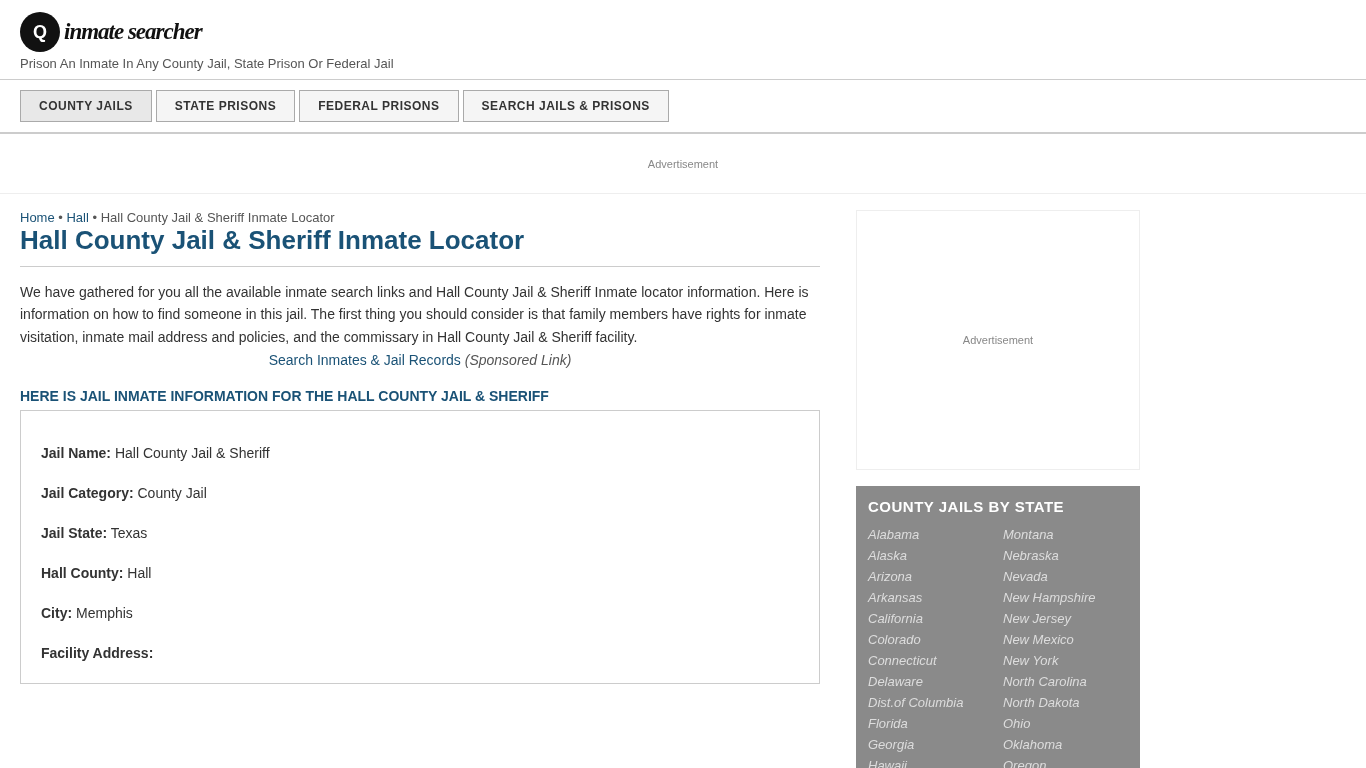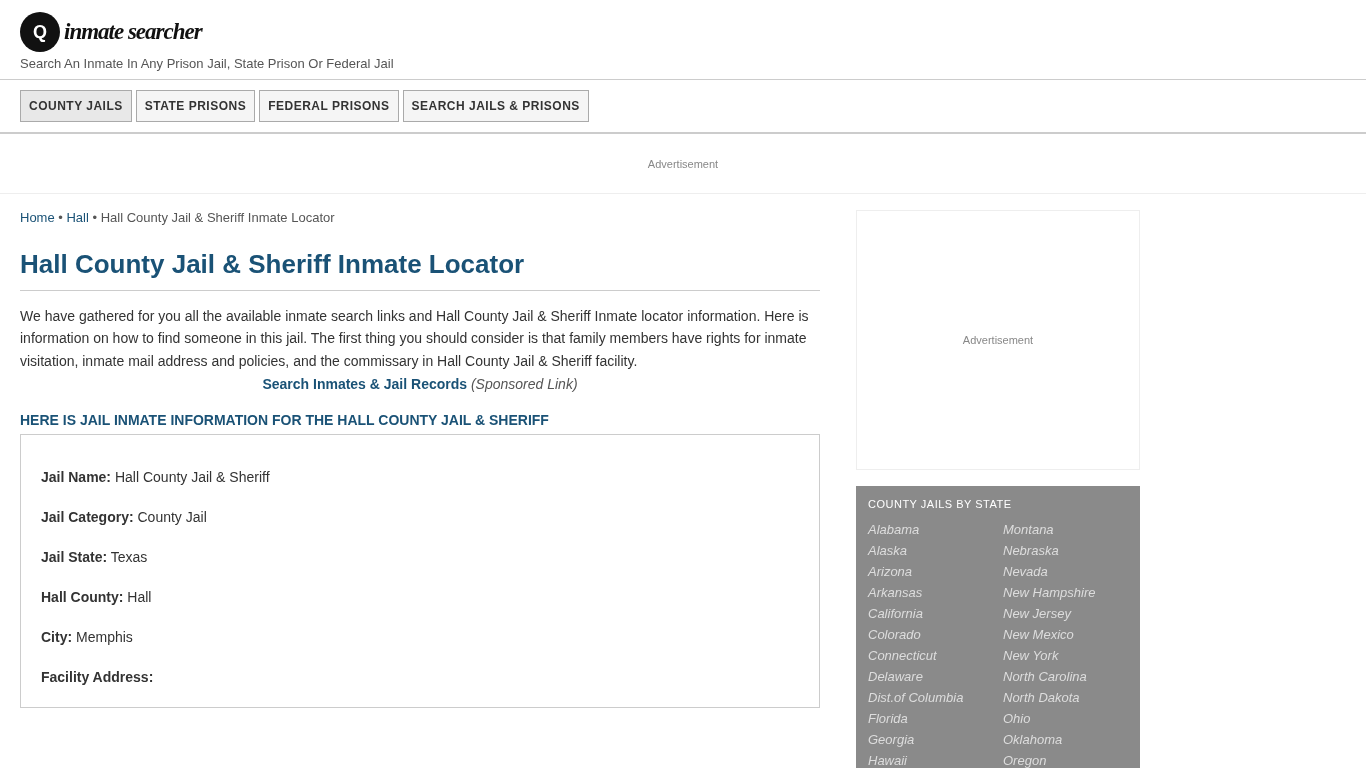--- a/index.html
+++ b/index.html
@@ -10,80 +10,80 @@
     #logo-area { display: flex; align-items: center; gap: 0; }
     #logo-icon { width: 40px; height: 40px; border-radius: 50%; background: #111; display: flex; align-items: center; justify-content: center; color: #fff; font-size: 18px; font-weight: bold; margin-right: 4px; }
     #logo-text { font-size: 23px; font-weight: bold; font-style: italic; color: #111; font-family: Georgia, serif; letter-spacing: -1px; }
     #tagline { font-size: 13px; color: #555; margin-top: 4px; }
 
     
     #nav { padding: 10px 20px; border-bottom: 2px solid #ccc; display: flex; gap: 4px; }
     .nav-btn {
       border: 1px solid #aaa;
       background: #f5f5f5;
-      padding: 8px 8px;
+      padding: 8px 18px;
       font-size: 12px;
       font-weight: bold;
       color: #333;
       cursor: pointer;
       letter-spacing: 0.5px;
     }
     .nav-btn.active { background: #e8e8e8; }
 
     
     #ad-banner { text-align: center; padding: 10px; color: #888; font-size: 11px; border-bottom: 1px solid #eee; min-height: 60px; display: flex; align-items: center; justify-content: center; }
 
     
     #main-layout { display: flex; gap: 0; padding: 0 20px; max-width: 1366px; }
     #content { flex: 1; padding: 16px 20px 16px 0; max-width: 820px; }
     #sidebar { width: 300px; padding: 16px 0 16px 16px; flex-shrink: 0; }
 
     
-    #breadcrumb { font-size: 13px; color: #555; margin-bottom: 24px; }
+    #breadcrumb { font-size: 13px; color: #555; margin-bottom: 0; }
     #breadcrumb a { color: #1a5276; text-decoration: none; }
 
     
     #page-title { font-size: 26px; color: #1a5276; font-weight: bold; margin-bottom: 14px; border-bottom: 1px solid #ccc; padding-bottom: 10px; }
 
     
     #description { font-size: 14px; color: #333; line-height: 1.6; margin-bottom: 4px; }
 
     
     #search-link { text-align: center; margin-bottom: 20px; font-size: 14px; }
-    #search-link a { color: #1a5276; font-weight: bold; text-decoration: none; }
+    #search-link a { color: #1a5276; font-weight: normal; text-decoration: none; }
     #search-link .sponsored { color: #555; font-style: italic; }
 
     
     #info-heading { font-size: 14px; color: #1a5276; font-weight: bold; text-transform: uppercase; margin-bottom: 6px; }
 
     
     #info-box { border: 1px solid #ccc; padding: 16px 20px; font-size: 14px; line-height: 2; }
     .info-row { display: block; margin-top: 12px; }
     .info-label { font-weight: bold; }
     .info-value { font-weight: normal; color: #333; }
 
     
     #ad-sidebar { text-align: center; color: #888; font-size: 11px; margin-bottom: 16px; min-height: 260px; display: flex; align-items: center; justify-content: center; border: 1px solid #eee; }
 
     #county-jails-box { background: #8a8a8a; padding: 12px; }
-    #county-jails-title { color: #fff; font-weight: normal; font-size: 11px; letter-spacing: 0.5px; text-transform: uppercase; margin-bottom: 10px; }
+    #county-jails-title { color: #fff; font-weight: bold; font-size: 15px; letter-spacing: 0.5px; text-transform: uppercase; margin-bottom: 10px; }
     #states-grid { display: grid; grid-template-columns: 1fr 1fr; gap: 2px 10px; }
     .state-link { color: #ddd; font-size: 13px; text-decoration: none; cursor: pointer; padding: 2px 0; display: block; font-style: italic; }
   </style>
 </head>
 <body>
 
 <div id="header">
   <div id="logo-area">
     <div id="logo-icon">Q</div>
     <div id="logo-text">
       <span>inmate</span><span> searcher</span>
     </div>
   </div>
-  <div id="tagline">Search An Inmate In Any Prison Jail, State Prison Or Federal Jail</div>
+  <div id="tagline">Prison An Inmate In Any County Jail, State Prison Or Federal Jail</div>
 </div>
 
 <div id="nav">
   <button class="nav-btn active">COUNTY JAILS</button>
   <button class="nav-btn">STATE PRISONS</button>
   <button class="nav-btn">FEDERAL PRISONS</button>
   <button class="nav-btn">SEARCH JAILS &amp; PRISONS</button>
 </div>
 
 <div id="ad-banner">

